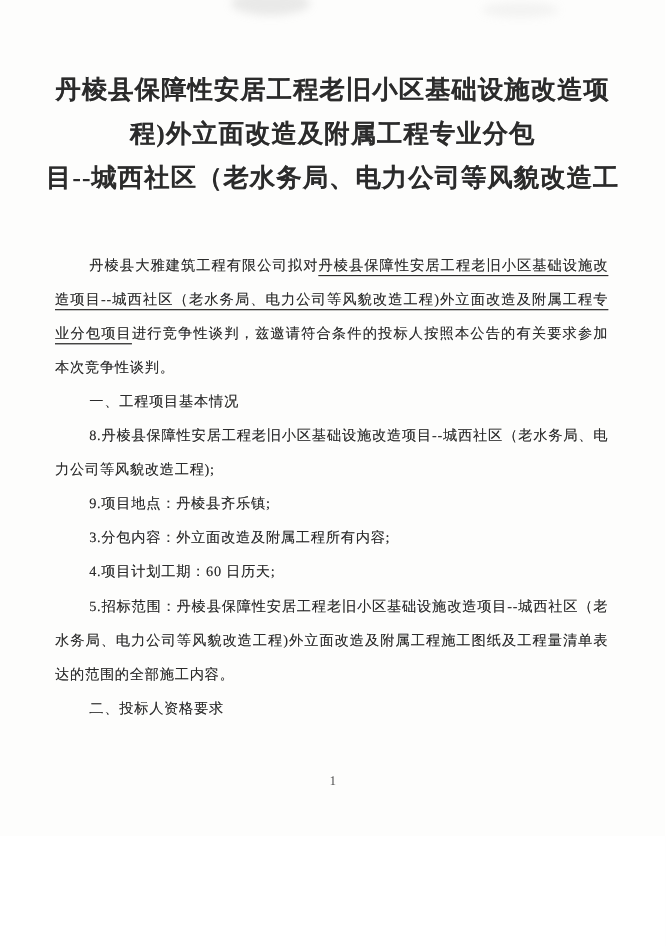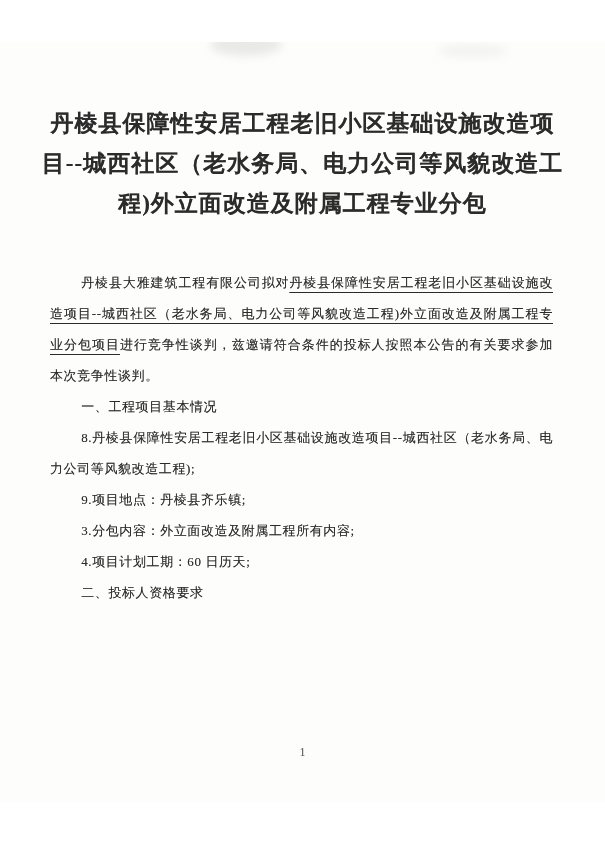--- a/index.html
+++ b/index.html
@@ -4,21 +4,20 @@
 <style>
   html, body { margin: 0; padding: 0; background: #ffffff; }
   .page {
     position: relative;
     width: 605px;
     height: 760px;
     background: #fdfdfc;
     overflow: hidden;
     font-family: "Liberation Serif", "DejaVu Serif", serif;
     color: #2b2b2b;
-    margin-top: 42px;
   }
   .smudge {
     position: absolute;
     border-radius: 50%;
     filter: blur(4px);
     pointer-events: none;
   }
   .smudge-1 {
     left: 210px; top: -8px; width: 72px; height: 22px;
     background: rgba(165,165,165,0.22);
@@ -67,34 +66,35 @@
 </head>
 <body>
 
 <div class="page">
 
   <div class="smudge smudge-1"></div>
   <div class="smudge smudge-2"></div>
 
   <header class="title">
     <div class="title-line">丹棱县保障性安居工程老旧小区基础设施改造项</div>
+    <div class="title-line">程)外立面改造及附属工程专业分包</div>
     <div class="title-line">目--城西社区（老水务局、电力公司等风貌改造工</div>
-    <div class="title-line">程)外立面改造及附属工程专业分包</div>
   </header>
 
   <main class="body-text">
 
     <p class="para indent"><span>丹棱县大雅建筑工程有限公司拟对</span><span class="underline">丹棱县保障性安居工程老旧小区基础设施改造项目--城西社区（老水务局、电力公司等风貌改造工程)外立面改造及附属工程专业分包项目</span><span>进行竞争性谈判，兹邀请符合条件的投标人按照本公告的有关要求参加本次竞争性谈判。</span></p>
 
     <p class="para indent heading">一、工程项目基本情况</p>
 
     <p class="para indent">8.丹棱县保障性安居工程老旧小区基础设施改造项目--城西社区（老水务局、电力公司等风貌改造工程);</p>
     <p class="para indent">9.项目地点：丹棱县齐乐镇;</p>
     <p class="para indent">3.分包内容：外立面改造及附属工程所有内容;</p>
     <p class="para indent">4.项目计划工期：60 日历天;</p>
+    <p class="para indent">5.招标范围：丹棱县保障性安居工程老旧小区基础设施改造项目--城西社区（老水务局、电力公司等风貌改造工程)外立面改造及附属工程施工图纸及工程量清单表达的范围的全部施工内容。</p>
 
     <p class="para indent heading">二、投标人资格要求</p>
 
 
   </main>
 
   <footer class="page-number">1</footer>
 
 </div>
 

